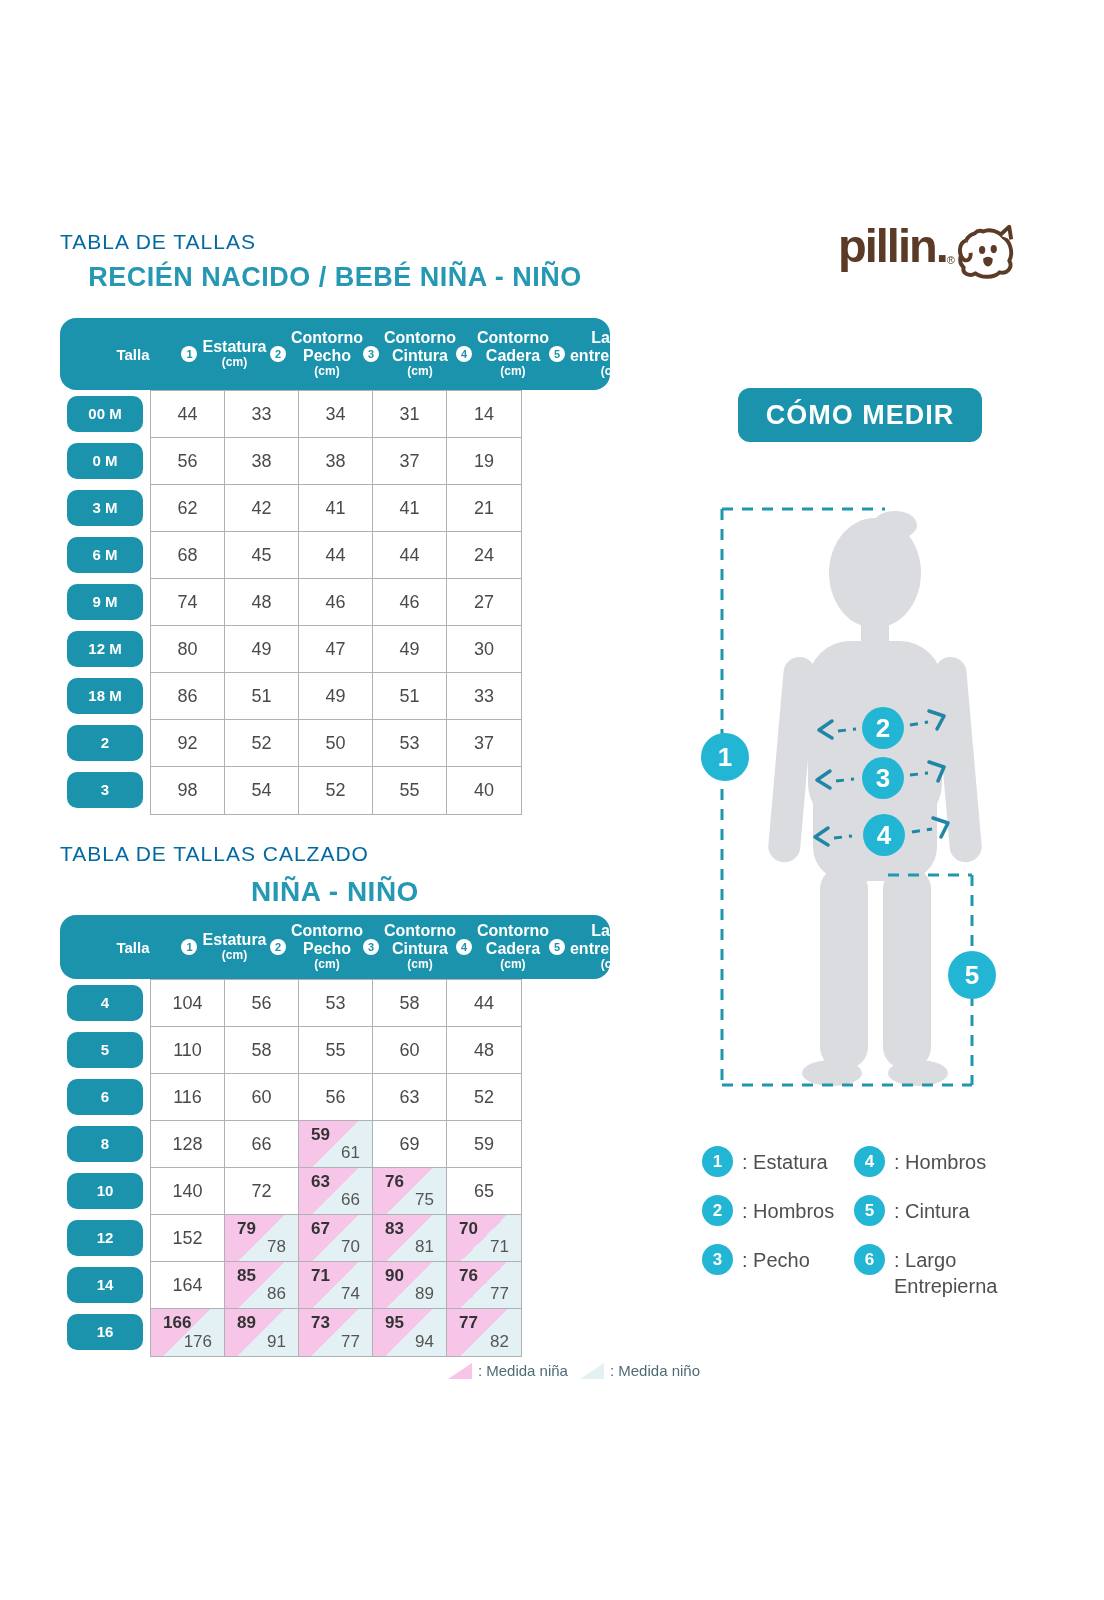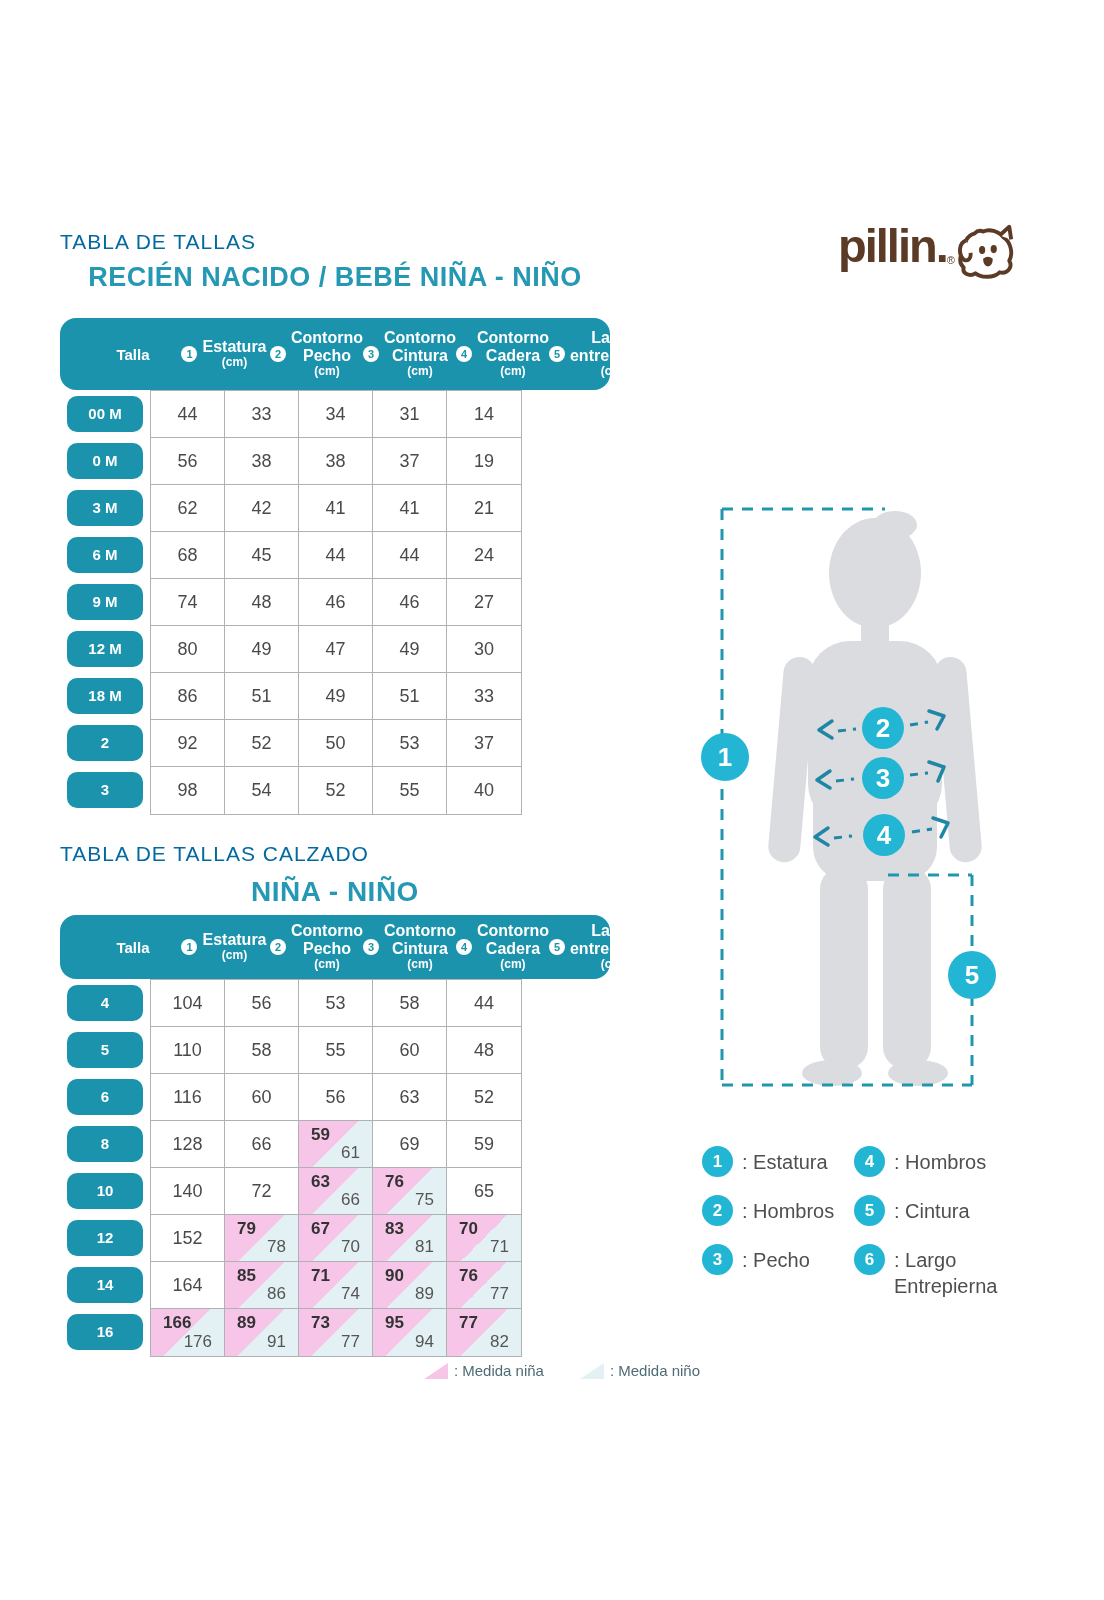--- a/index.html
+++ b/index.html
@@ -37,21 +37,21 @@
         display:flex;align-items:center;justify-content:center;font-size:18px;color:#4a4a4a;
         position:relative;box-sizing:border-box;background:#fff;}
   .cell:nth-child(5n){border-right:none;}
   .cell:nth-last-child(-n+5){border-bottom:none;}
   .cell.split{background:linear-gradient(135deg,#f6c5e8 50%,#e3f1f4 50%);}
   .v-nina{position:absolute;top:4px;left:12px;font-weight:bold;color:#333;font-size:17px;}
   .v-nino{position:absolute;bottom:4px;right:12px;color:#555;font-size:17px;}
 
   
   #measure-legend{position:absolute;left:60px;top:1362px;width:640px;display:flex;
-                  justify-content:flex-end;gap:36px;align-items:center;
+                  justify-content:flex-end;gap:12px;align-items:center;
                   font-size:15px;color:#4f6b76;}
   .mitem{display:flex;align-items:center;gap:6px;}
   .tri{width:0;height:0;border-bottom:16px solid #f6c5e8;border-left:24px solid transparent;}
   .tri.nino{border-bottom-color:#e3f1f4;}
 
   
   .logo{position:absolute;left:838px;top:222px;display:flex;align-items:flex-start;}
   .logo-text{font-size:47px;font-weight:bold;color:#5b3a26;letter-spacing:-2px;line-height:1;}
   .logo-reg{font-size:11px;color:#5b3a26;margin-top:32px;}
 
@@ -530,20 +530,21 @@
         <path d="M20,11 C12,13 9,21 11,28 C5,31 3,41 9,46 C7,52 15,56 21,52 C27,57 40,57 46,51 C54,53 60,46 56,39 C60,32 58,20 50,15 C45,8 35,6 29,9 C25,7 22,9 20,11 Z"></path>
         <path d="M46,13 L56,4 L58,17" fill="#ffffff"></path>
         <path d="M12,18 C4,20 3,32 9,38 C13,40 17,37 16,31"></path>
       </g>
       <ellipse cx="28" cy="28" rx="3.2" ry="4.2" fill="#5b3a26"></ellipse>
       <ellipse cx="40" cy="27" rx="3.2" ry="4.2" fill="#5b3a26"></ellipse>
       <path d="M29,37 Q34,33 39,37 Q39,44 34,45 Q29,44 29,37 Z" fill="#5b3a26"></path>
     </svg>
   </div>
 
+  <div class="como">CÓMO MEDIR</div>
 
   <svg id="diagram" width="330" height="620" viewBox="0 0 330 620">
 
     <g class="sil">
       <ellipse cx="195" cy="88" rx="46" ry="55"></ellipse>
       <ellipse cx="215" cy="40" rx="22" ry="14"></ellipse>
       <rect x="181" y="126" width="28" height="38"></rect>
       <rect x="128" y="156" width="134" height="185" rx="42"></rect>
       <rect x="133" y="278" width="124" height="118" rx="34"></rect>
       <rect x="104" y="172" width="32" height="206" rx="16" transform="rotate(5 120 182)"></rect>

